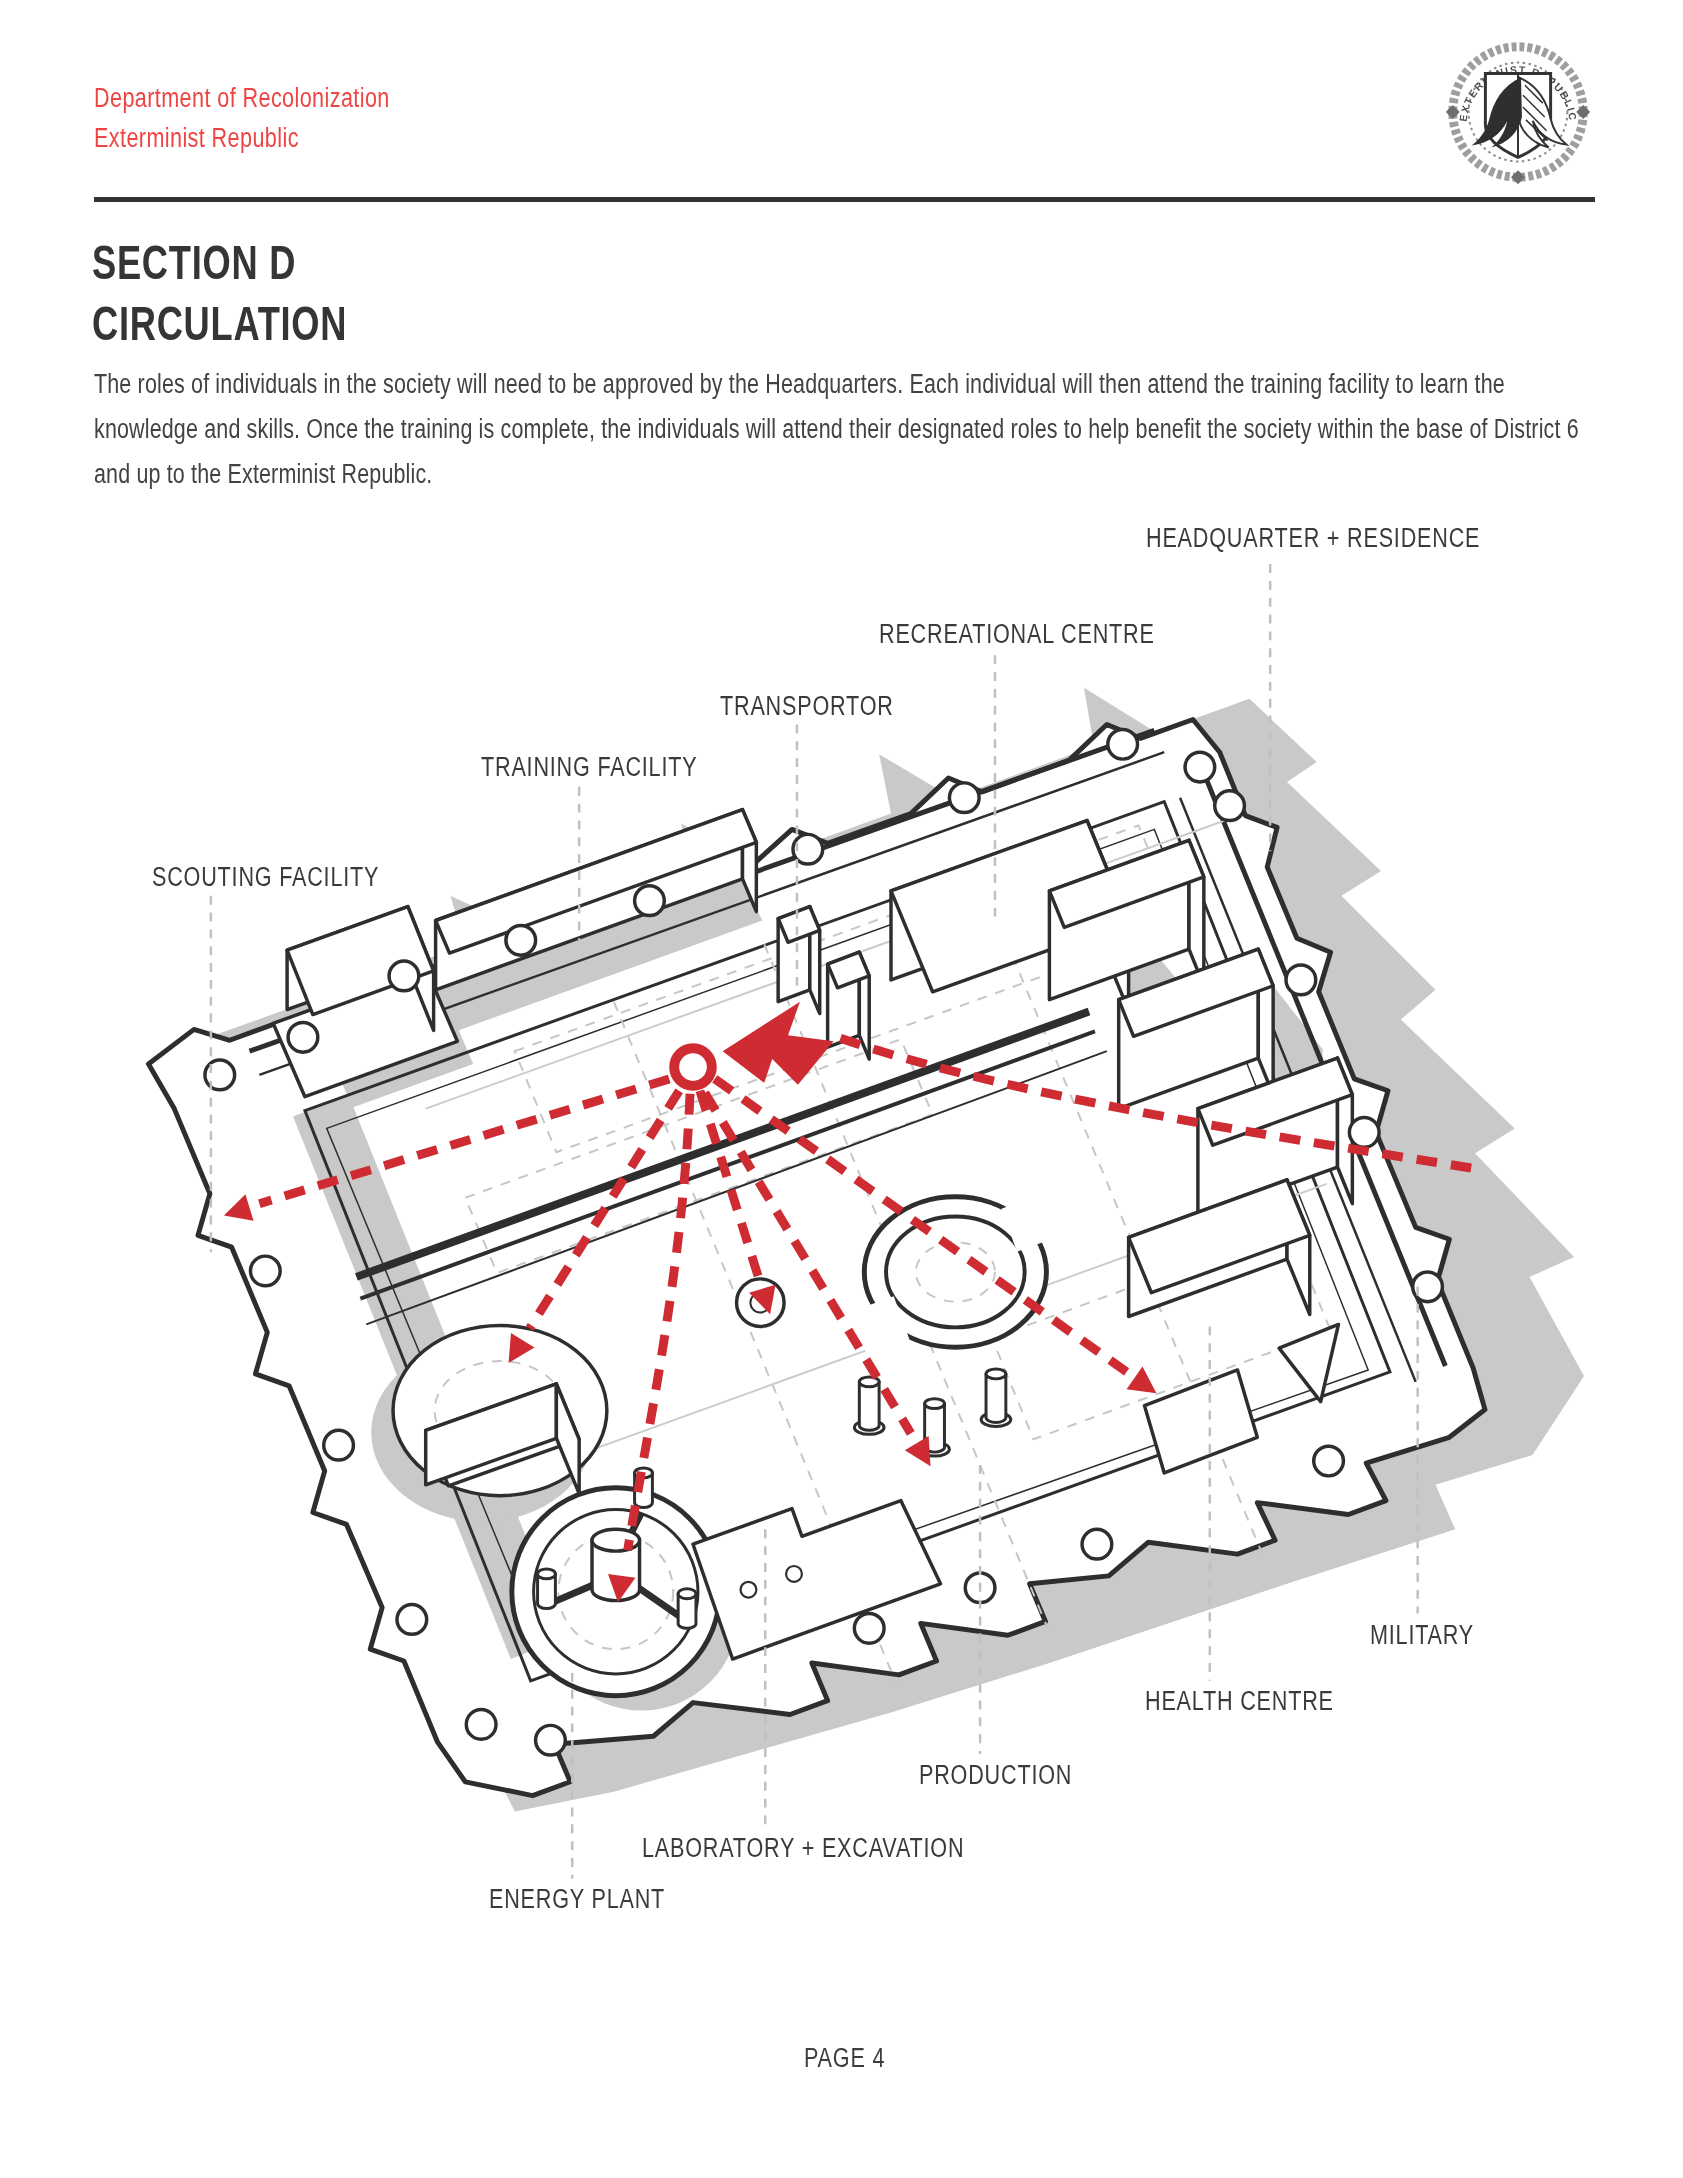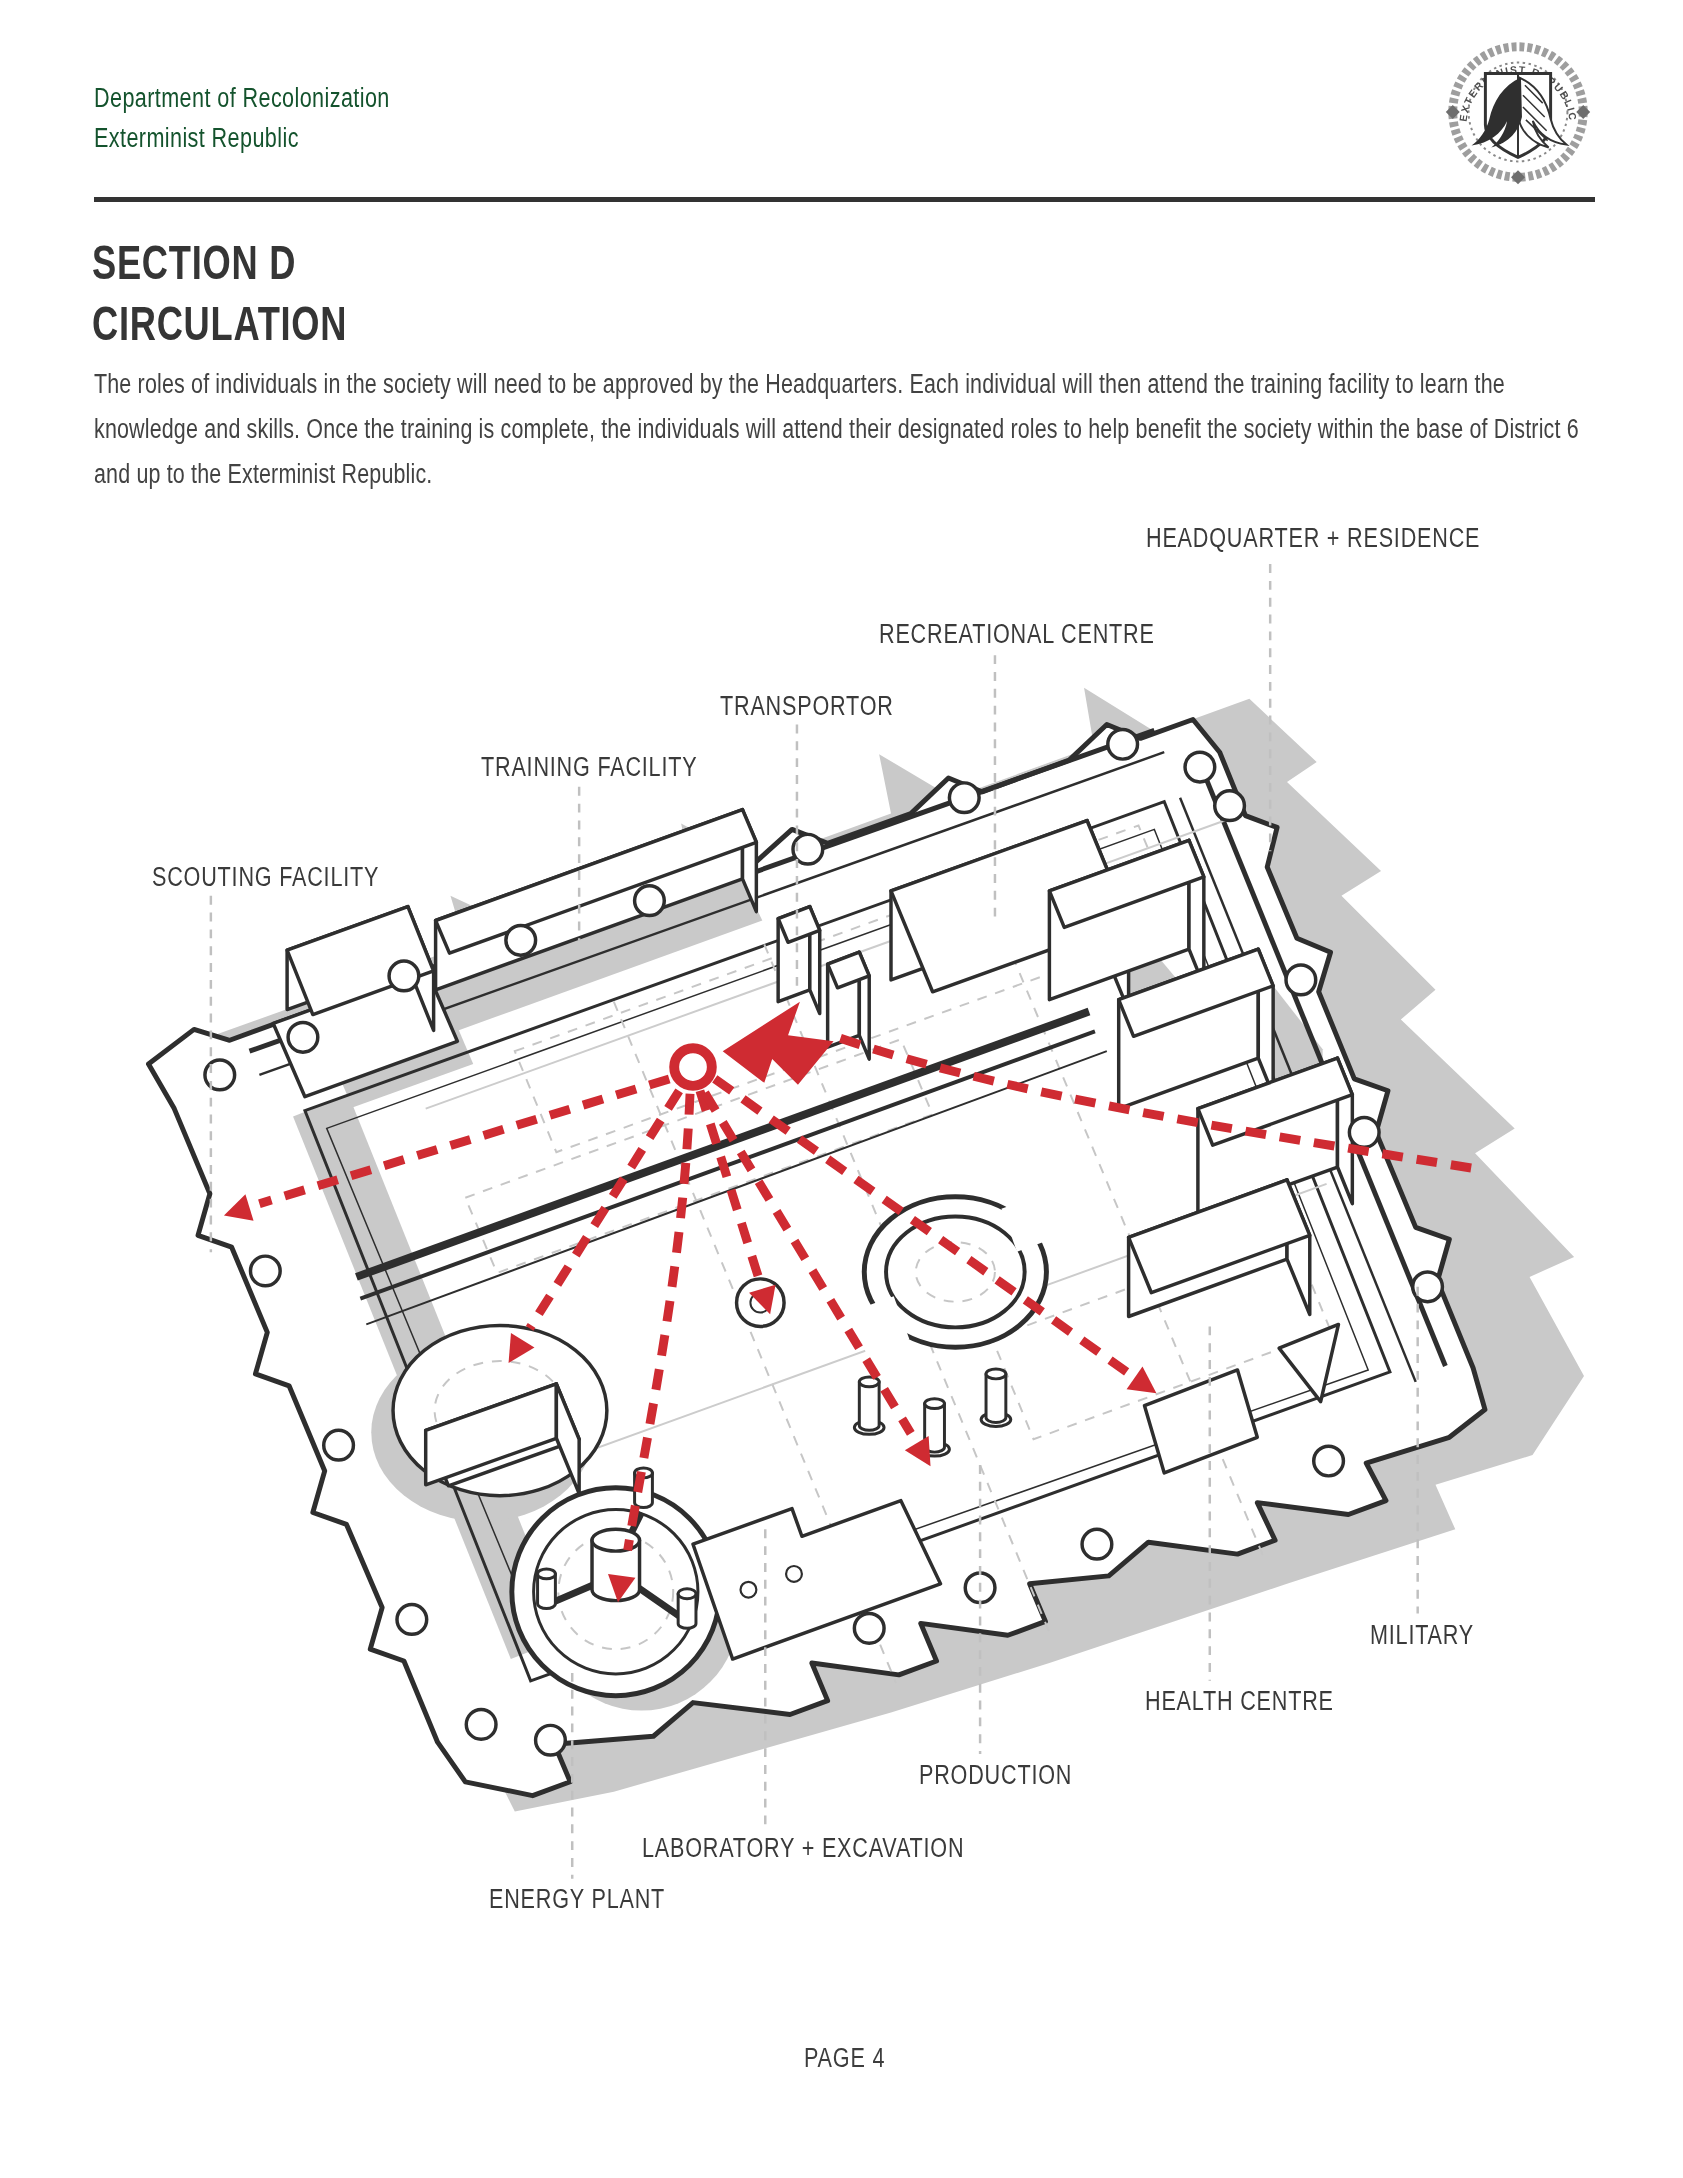--- a/index.html
+++ b/index.html
@@ -4,21 +4,21 @@
 <style>
   :root{
     --accent-red:#cf2b32; --ink:#2e2e2e; --shadow-gray:#c9c9c9;
     --leader-gray:#c0c0c0; --grid-gray:#c6c6c6; --seal-gray:#9e9e9e;
   }
   *{box-sizing:border-box;}
   html,body{margin:0;padding:0;background:#fff;}
   .page{position:relative;width:1683px;height:2178px;background:#fff;overflow:hidden;
         font-family:"Liberation Sans",sans-serif;color:#3a3a3a;}
   .cond{display:inline-block;transform:scaleX(.8);transform-origin:0 0;white-space:nowrap;}
-  .dept{position:absolute;left:94px;font-size:27px;line-height:27px;color:#14532d;letter-spacing:0.5px;}
+  .dept{position:absolute;left:94px;font-size:27px;line-height:27px;color:#ef4444;letter-spacing:0.5px;}
   .rule{position:absolute;left:94px;top:197px;width:1501px;height:5px;background:#333;}
   .sec-title{position:absolute;left:92px;font-size:49px;font-weight:bold;color:#353535;letter-spacing:1px;}
   .sec-title .cond{transform:scaleX(.74);}
   .para{position:absolute;left:94px;top:362px;width:1891px;font-size:27px;line-height:45px;
         color:#424242;transform:scaleX(.795);transform-origin:0 0;letter-spacing:0.2px;}
   .dlabel{position:absolute;font-size:27px;color:#3a3a3a;letter-spacing:1px;white-space:nowrap;
           transform:scaleX(.8);transform-origin:0 0;}
   .pageno{position:absolute;left:804px;top:2043px;font-size:27px;color:#3d3d3d;letter-spacing:1px;
           transform:scaleX(.8);transform-origin:0 0;}
   svg{position:absolute;}

